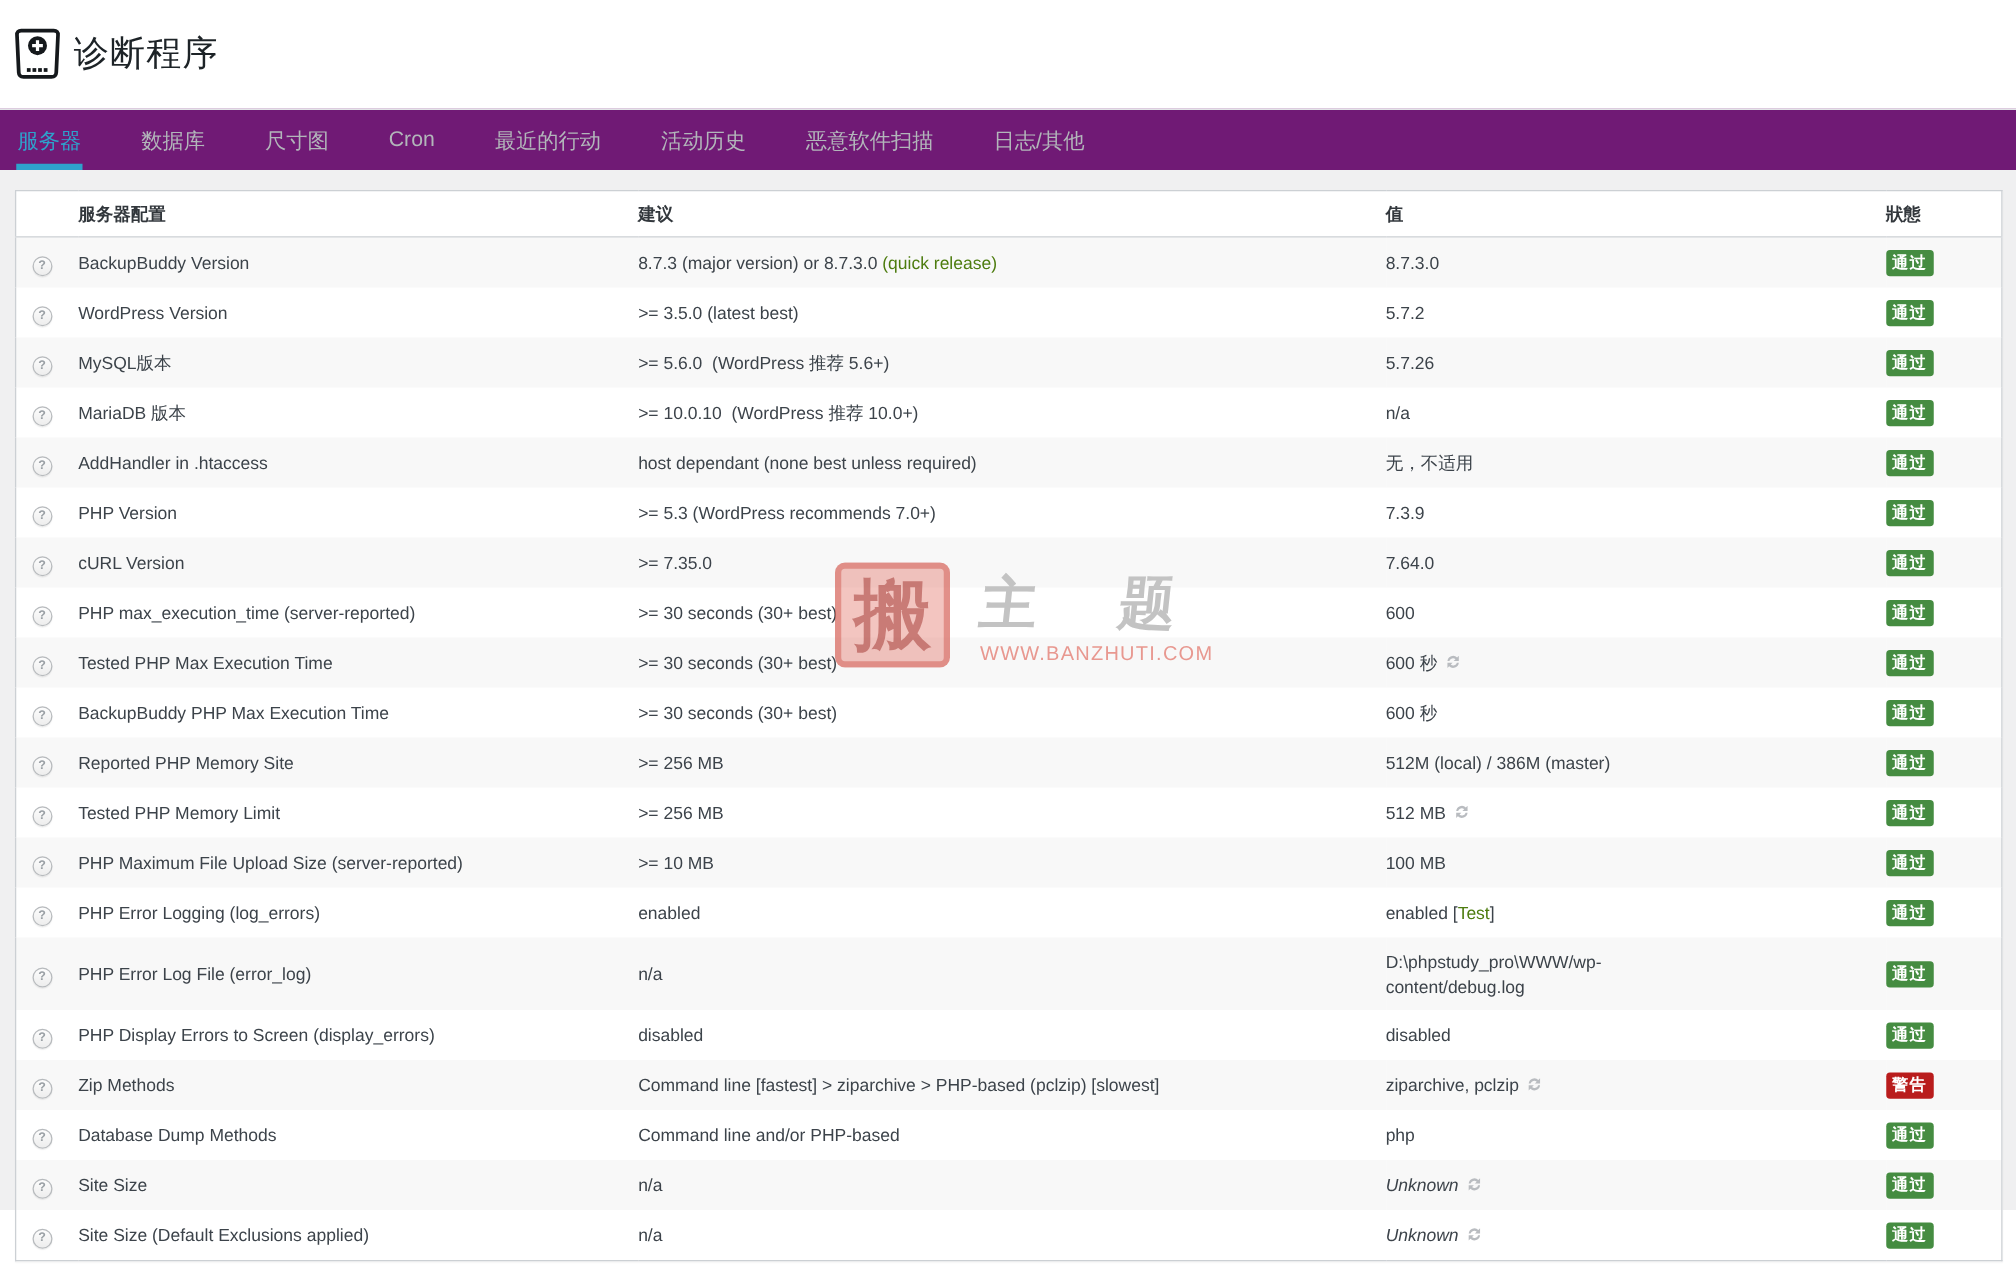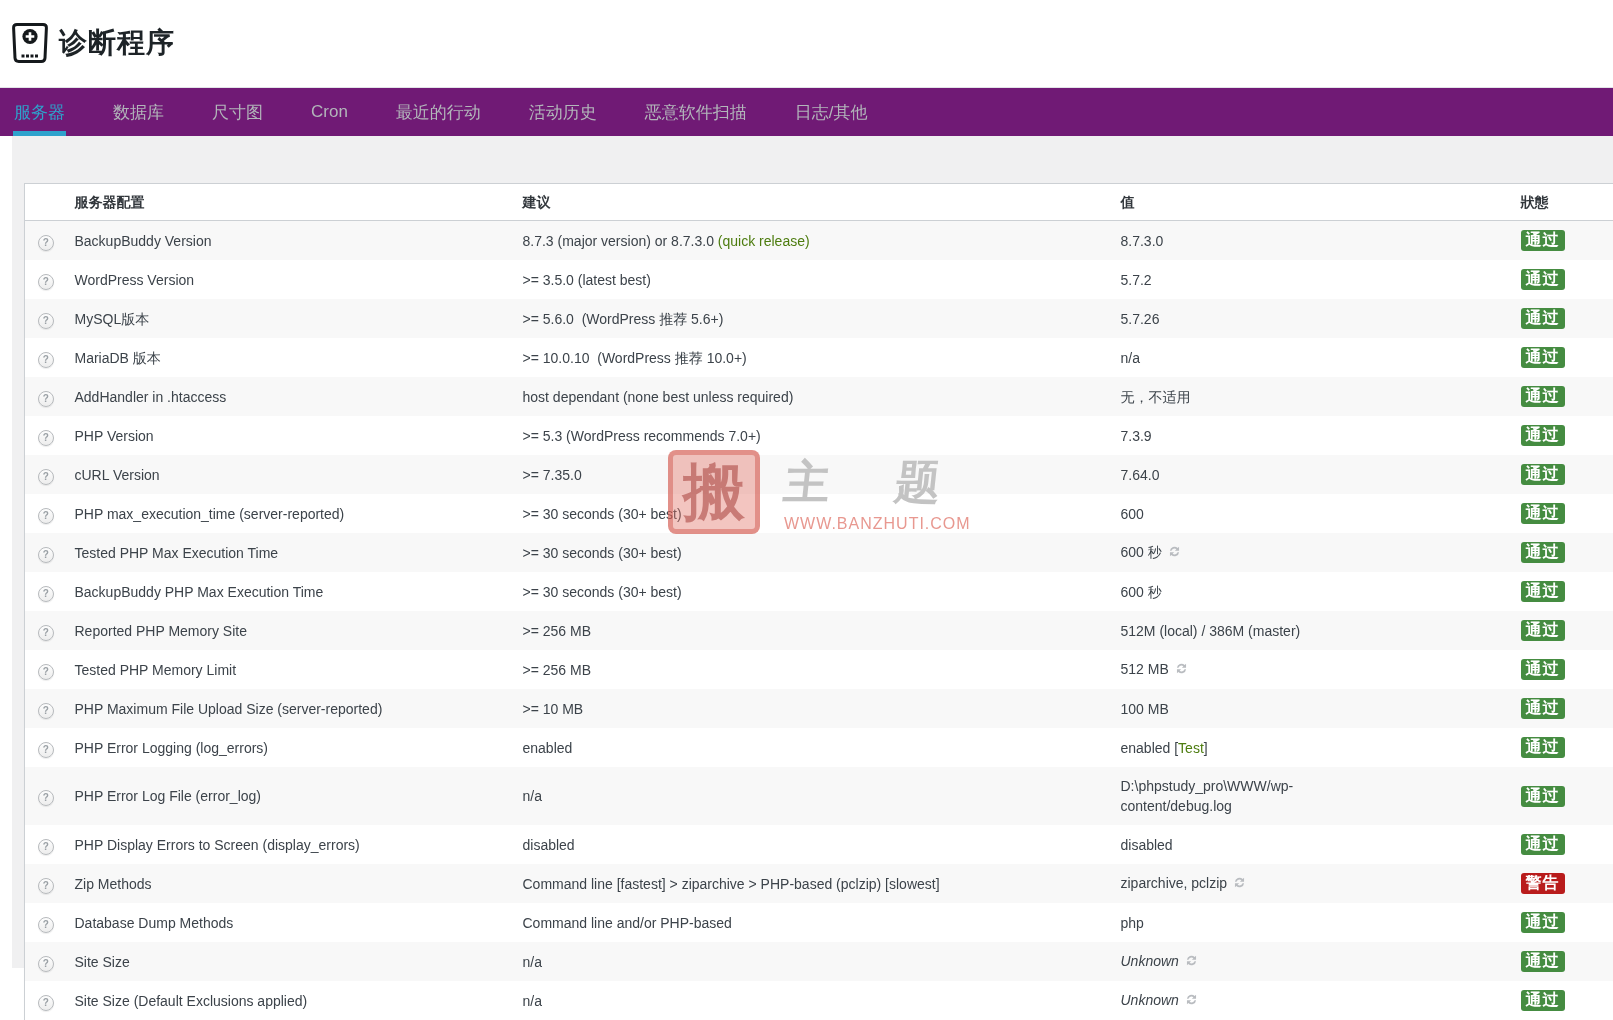--- a/index.html
+++ b/index.html
@@ -4,52 +4,52 @@
 <style>
   * { margin:0; padding:0; box-sizing:border-box; }
   html,body { width:1613px; height:1020px; overflow:hidden; background:#fff;
     font-family:"Liberation Sans", sans-serif; }
   .page { width:1613px; height:1020px; position:relative; overflow:hidden; }
 
   
   .page-header { background:#fff; padding:22px 20px 0 10px; }
   .title-row { display:flex; align-items:center; gap:9px; }
   .app-icon { display:inline-flex; width:40px; height:42px; }
-  h1.page-title { font-size:28px; font-weight:700; color:#1d2327; letter-spacing:1px; }
+  h1.page-title { font-size:28px; font-weight:400; color:#1d2327; letter-spacing:1px; }
 
   
   .tabs { background:#701a75; border-top:1px solid #e2e4e7; margin-top:23px;
     padding:0 0 0 14px; height:49px; display:flex; align-items:stretch; }
   .tab { display:inline-flex; align-items:center; color:#b2b6ba; font-size:17px;
     margin-right:48px; position:relative; cursor:pointer; text-decoration:none; }
   .tab.active { color:#2ea2cc; }
   .tab.active::after { content:""; position:absolute; left:-1px; right:-1px; bottom:0;
     height:5px; background:#2ea2cc; }
 
   
-  .content { background:#f0f0f1; height:832px; padding:47px 12px 0;margin-left:12px; }
+  .content { background:#f0f0f1; height:832px; padding:16px 12px 0; }
   table.diag { width:1589px; border-collapse:collapse; background:#fff;
     border:1px solid #ccd0d4; box-shadow:0 1px 1px rgba(0,0,0,.04); table-layout:fixed; }
   col.c1{width:50px;} col.c2{width:448px;} col.c3{width:598px;} col.c4{width:400px;} col.c5{width:93px;}
   thead th { text-align:left; font-size:14px; font-weight:600; color:#32373c;
     padding:8px 8px 8px 0; line-height:20px; border-bottom:1px solid #ccd0d4; }
   thead th.c-help { padding:8px 0; }
   tbody td { font-size:14px; color:#3c434a; padding:9px 8px 9px 0; line-height:20px;
     vertical-align:middle; }
   tbody tr:nth-child(odd) { background:#f8f8f8; }
   td.c-help, th.c-help { text-align:center; }
   .help-icon { display:inline-block; width:16px; height:16px; border:1px solid #b7babd;
     border-radius:50%; color:#9aa0a5; font-size:10px; line-height:14px; text-align:center;
     background:linear-gradient(#fdfdfd,#ededed); box-shadow:0 1px 1px rgba(0,0,0,.08);
     cursor:pointer; font-weight:700; }
   a.lnk { color:#4d7c0f; text-decoration:none; cursor:pointer; }
   .italic { font-style:italic; }
   .refresh { display:inline-block; margin-left:6px; vertical-align:-1px; cursor:pointer; }
   .val2 { line-height:20px; }
-  .badge { display:inline-block; color:#fff; font-size:16px; font-weight:700;
+  .badge { display:inline-block; color:#fff; font-size:13px; font-weight:700;
     line-height:16px; padding:2px 5px 3px; border-radius:3px; letter-spacing:1px; }
 
   
   .watermark { position:absolute; left:668px; top:450px; display:flex; align-items:center;
     pointer-events:none; }
   .stamp { width:92px; height:84px; border:5px solid rgba(205,80,68,.45);
     background:rgba(226,116,106,.42); border-radius:8px; display:flex; align-items:center;
     justify-content:center; font-size:62px; font-weight:700; color:rgba(165,62,56,.55); }
   .wm-right { margin-left:24px; }
   .wm-text { font-size:46px; font-weight:600; color:#c3c3c3; letter-spacing:26px;

